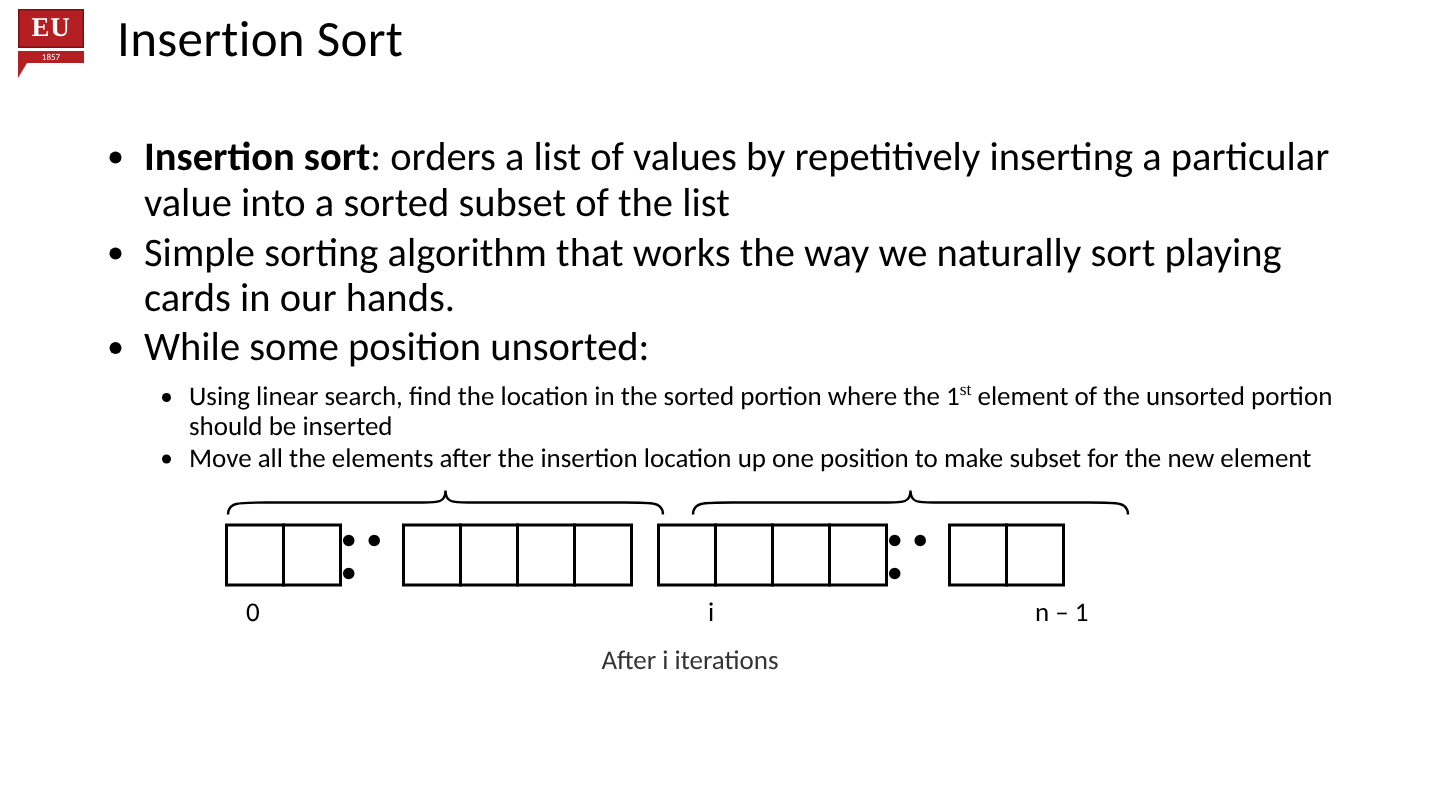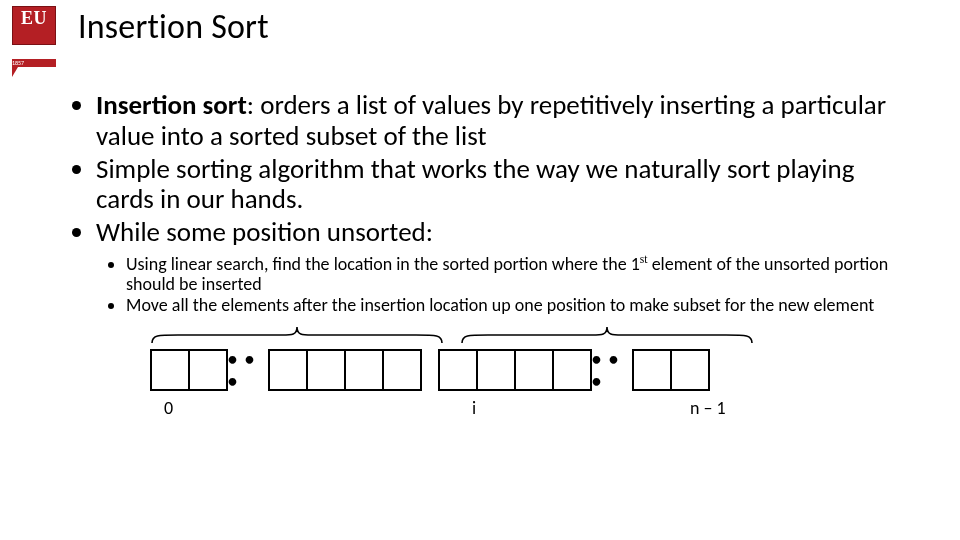--- a/index.html
+++ b/index.html
@@ -24,33 +24,34 @@
     top: 6px;
     width: 44px;
   }
   .logo-top {
     background: #b41f24;
     color: #fff;
     font-weight: 700;
     text-align: center;
     font-size: 18px;
     line-height: 22px;
-    height: 39px;
+    height: 26px;
     border: 1px solid #7a1014;
     box-sizing: border-box;
     font-family: Georgia, "Times New Roman", serif;
     letter-spacing: 0.5px;
   }
   .logo-band {
     background: #b41f24;
     height: 8px;
-    margin-top: 14px;
+    margin-top: 2px;
     box-sizing: border-box;
     font-size: 6px;
     color: #fff;
+    text-align: center;
     line-height: 8px;
   }
   .logo-tail {
     width: 0;
     height: 0;
     border-left: 6px solid #b41f24;
     border-bottom: 10px solid transparent;
     margin-left: 0;
   }
   .title {
@@ -209,15 +210,16 @@
         <div class="cell"></div>
       </div>
     </div>
 
     <div class="idx-row">
       <span style="left:14px">0</span>
       <span style="left:322px">i</span>
       <span style="left:540px">n – 1</span>
     </div>
 
+    <div class="caption">After i iterations</div>
   </div>
 
 </div>
 
 </body></html>

